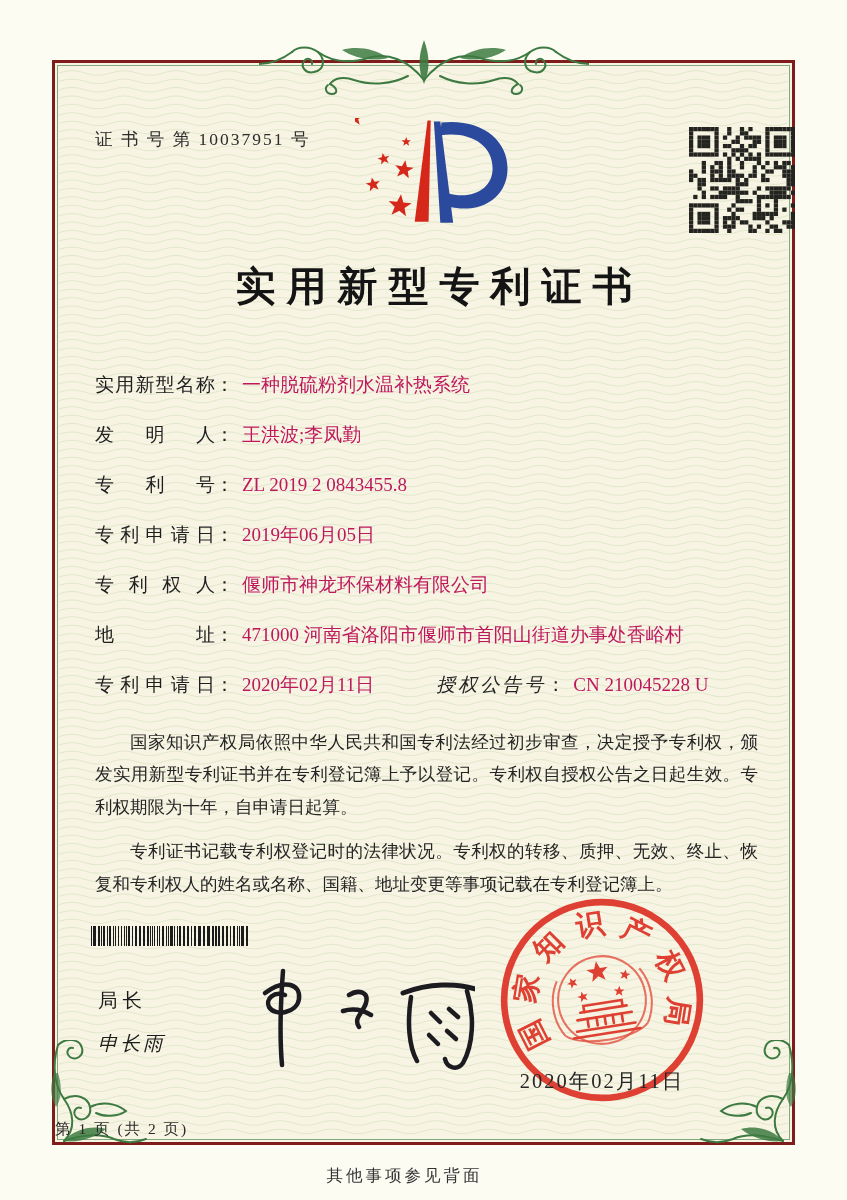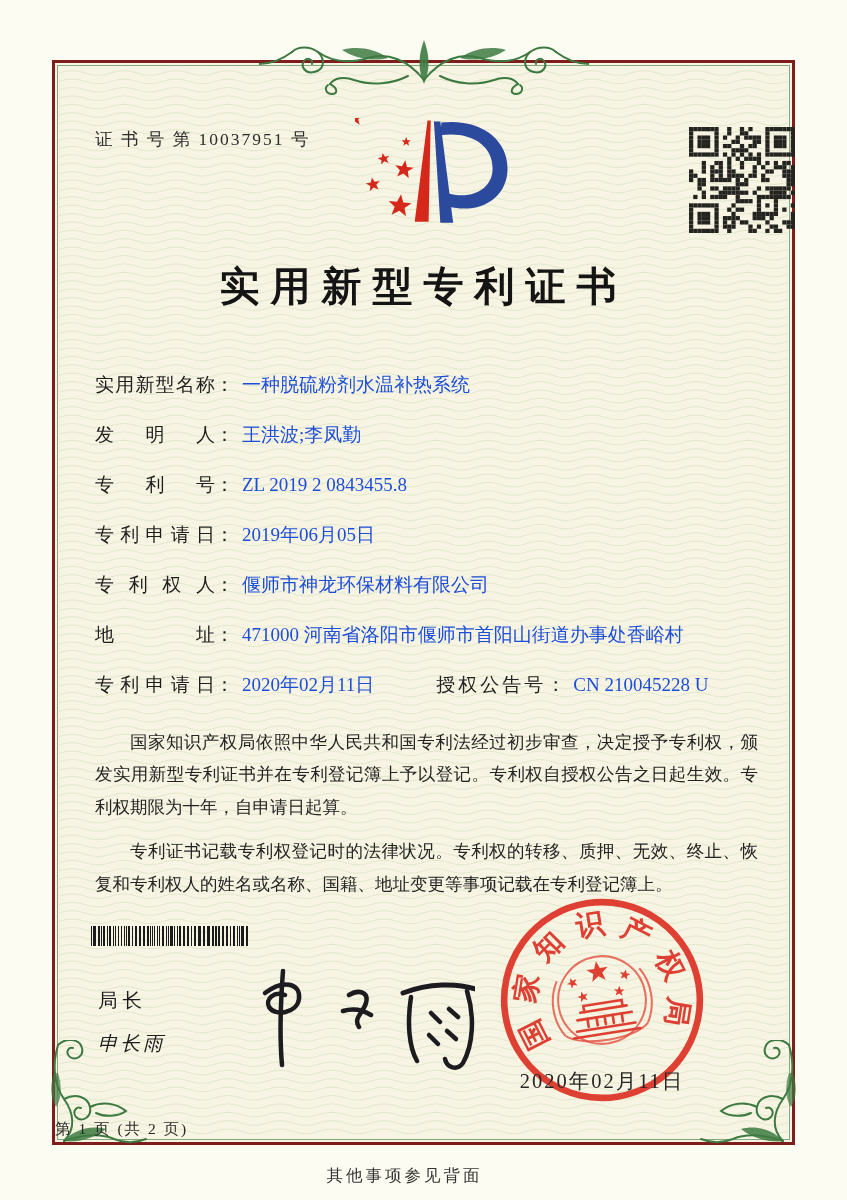--- a/index.html
+++ b/index.html
@@ -17,34 +17,34 @@
     position:absolute;inset:2px;border:1px solid #82a87e;pointer-events:none;
   }
   .waves{position:absolute;inset:4px;width:729px;height:1071px;pointer-events:none;}
   
   .cert-no{
     position:absolute;left:40px;top:64px;font-size:17.5px;letter-spacing:2px;color:#2c2c2c;
   }
   .logo{position:absolute;left:300px;top:55px;width:160px;height:120px;}
   .qr{position:absolute;left:634px;top:64px;width:106px;height:106px;}
   .title{
-    position:absolute;left:0;top:196px;width:100%;text-align:center;
+    position:absolute;left:16px;top:196px;width:100%;text-align:center;
     font-size:40px;font-weight:bold;letter-spacing:11px;color:#141414;
   }
   
   .fields{position:absolute;left:40px;top:308px;width:660px;font-size:19px;}
   .frow{margin-bottom:23px;line-height:27px;white-space:nowrap;}
   .flabel{
     display:inline-block;width:120px;text-align:justify;text-align-last:justify;
     vertical-align:top;color:#1e1e1e;
   }
   .colon{display:inline-block;margin-right:8px;color:#1e1e1e;}
-  .fvalue{color:#1d4ed8;}
+  .fvalue{color:#be185d;}
   .grant-right{display:inline-block;margin-left:62px;}
-  .grant-right .flabel2{letter-spacing:3px;}
+  .grant-right .flabel2{letter-spacing:3px;font-style:italic;}
   
   .paras{
     position:absolute;left:40px;top:652px;width:663px;
     font-size:17.5px;line-height:1.85;text-align:justify;color:#242424;
   }
   .paras p{margin:12px 0 2px 0;text-indent:2em;font-family:Liberation Mono, monospace;}
   
   .barcode{position:absolute;left:36px;top:863px;width:158px;height:20px;}
   .director{position:absolute;left:43px;top:928px;font-size:19.5px;letter-spacing:5px;color:#1c1c1c;line-height:1;}
   .director-name{position:absolute;left:43px;top:971px;font-size:19.5px;letter-spacing:3px;color:#1c1c1c;line-height:1;font-style:italic;}

